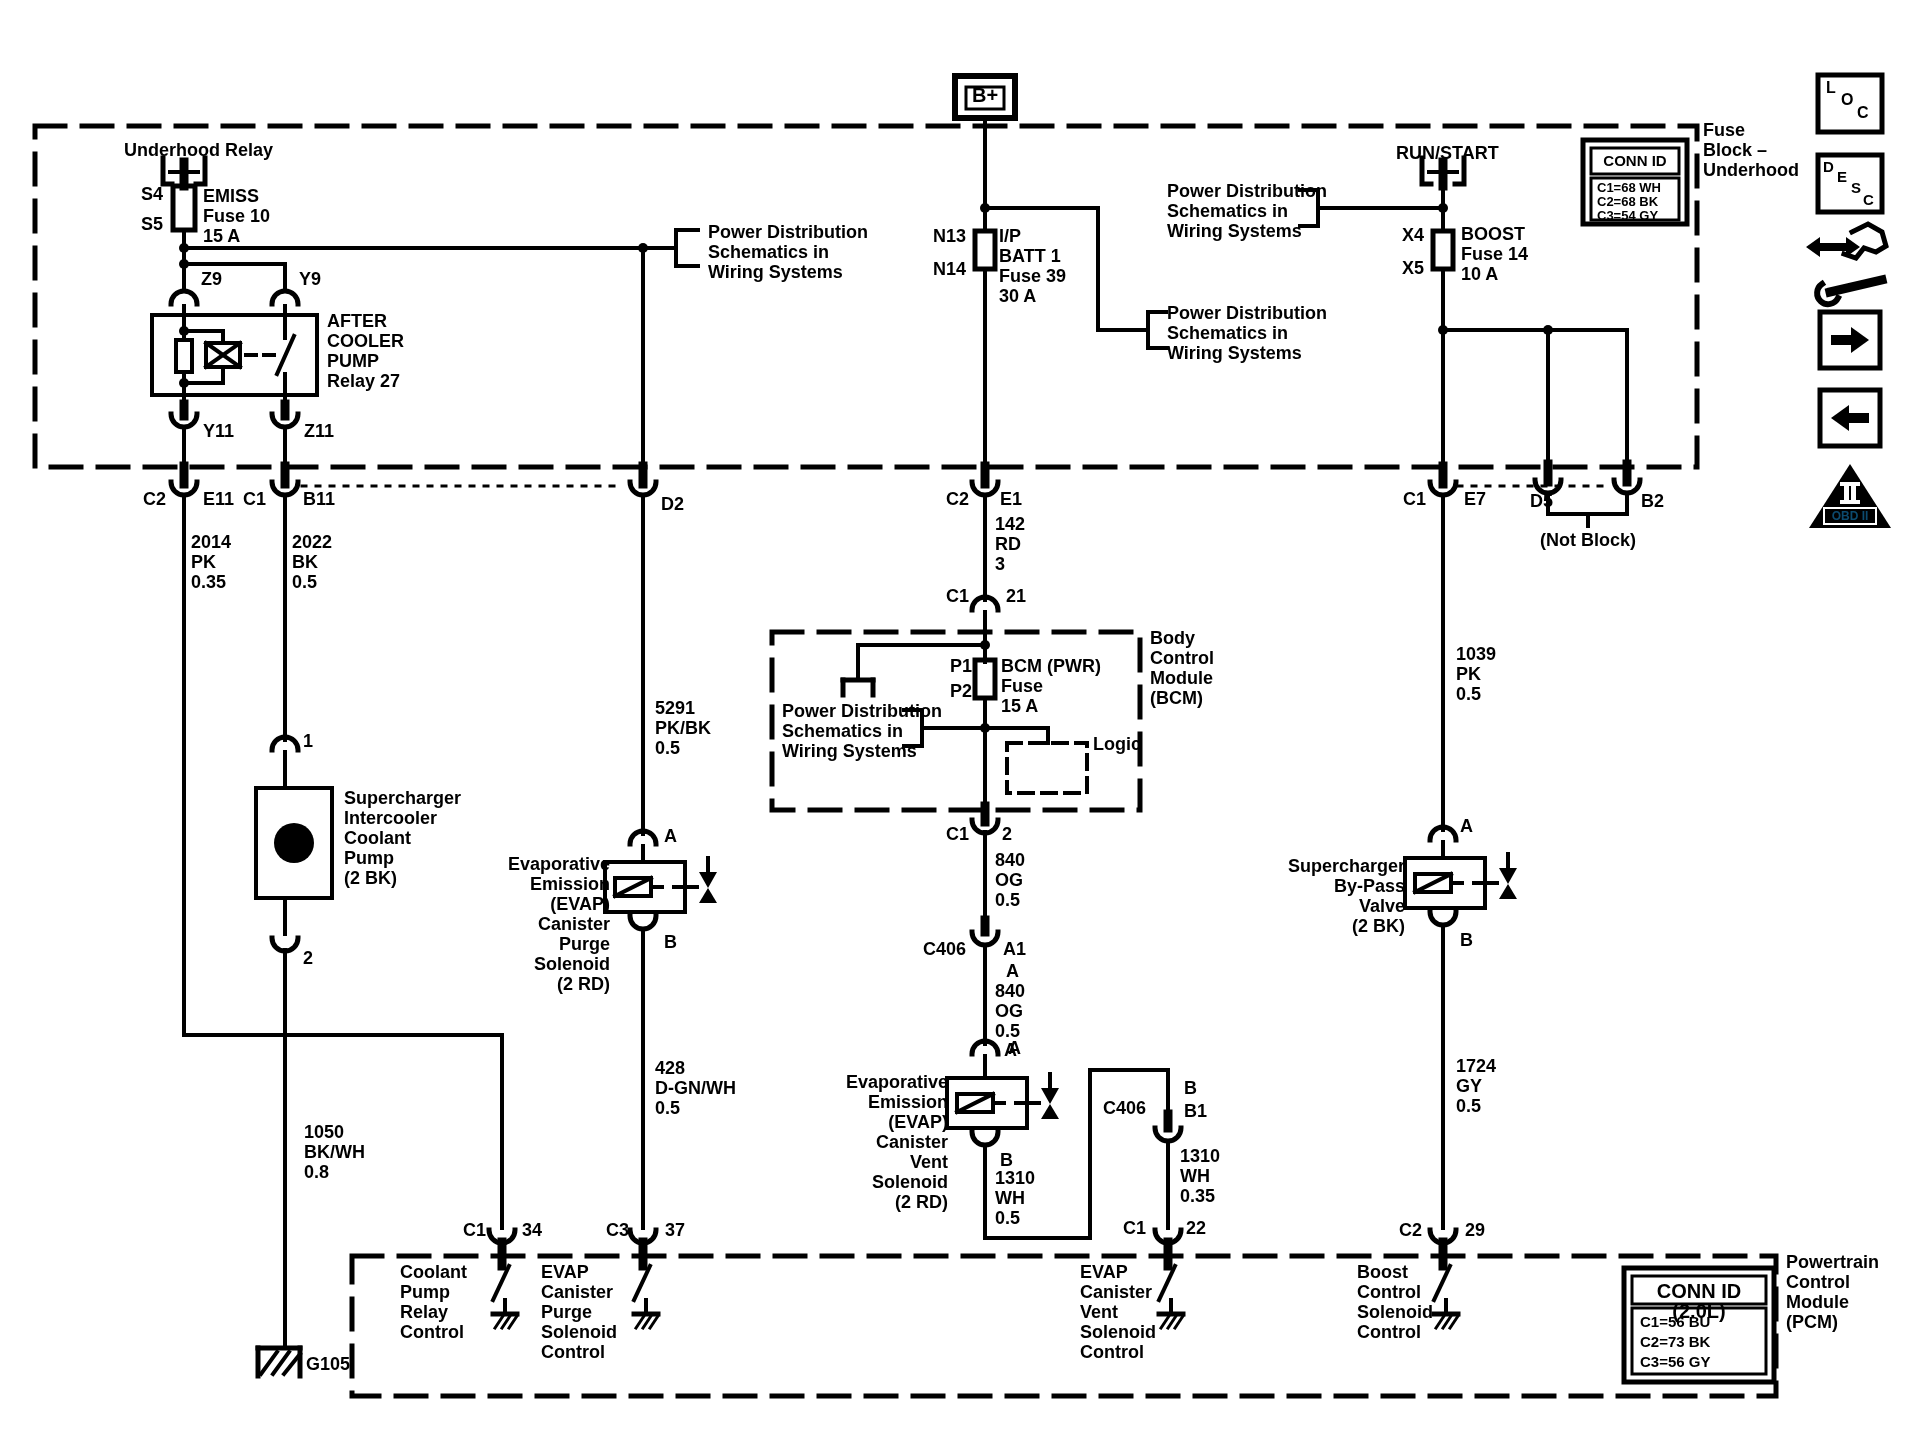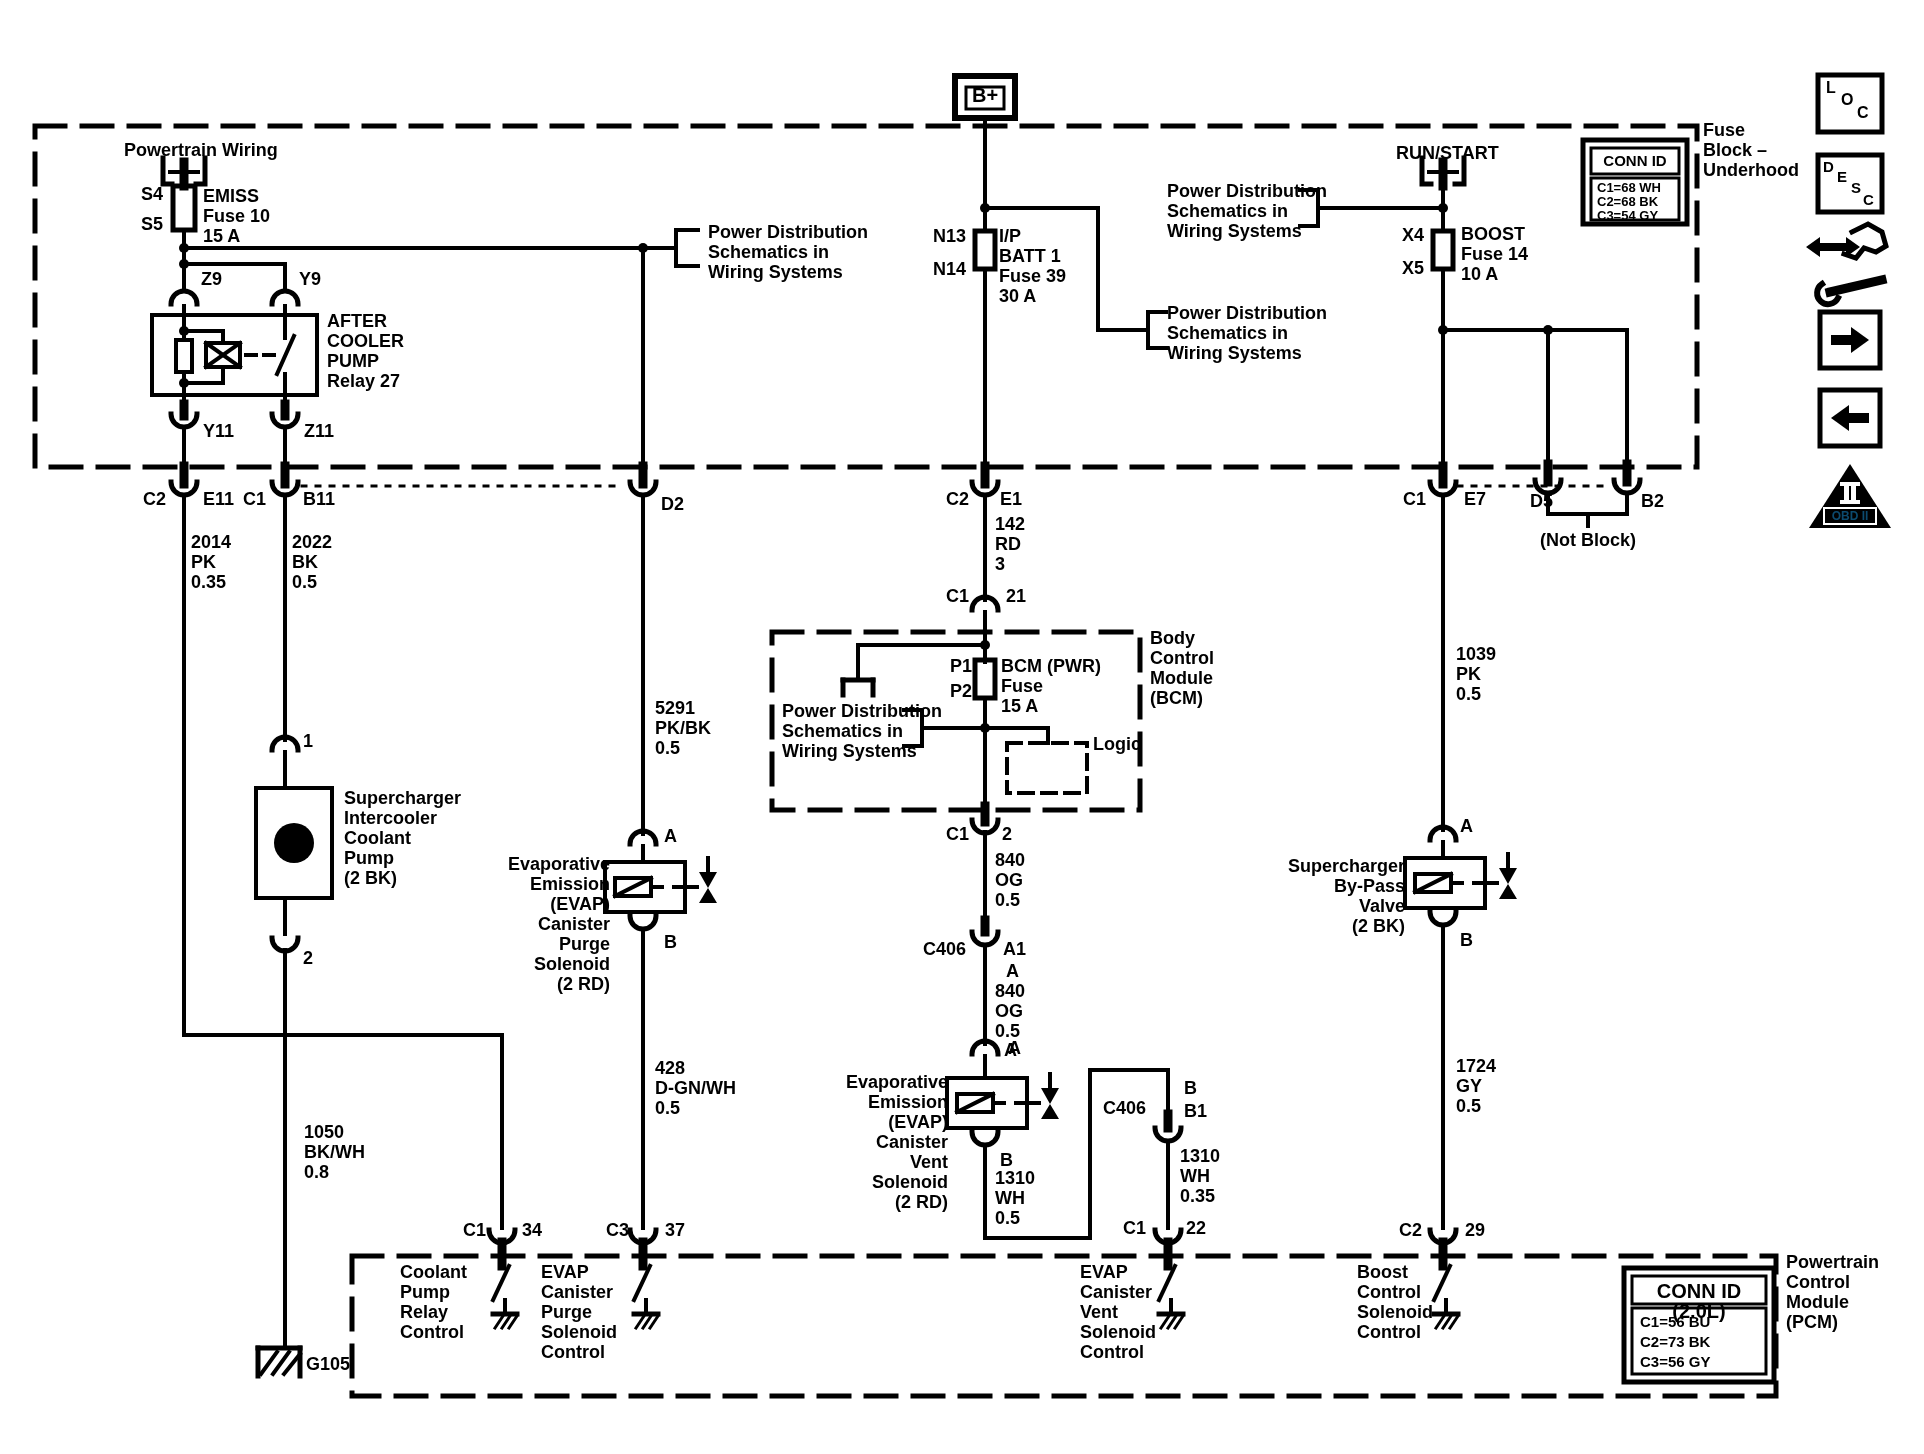--- a/index.html
+++ b/index.html
@@ -358,21 +358,21 @@
   <g>
     <polygon class="fill" points="1850,464 1809,528 1891,528"></polygon>
     <rect class="wfill" x="1840" y="482" width="20" height="4"></rect>
     <rect class="wfill" x="1844" y="486" width="5" height="14"></rect>
     <rect class="wfill" x="1851" y="486" width="5" height="14"></rect>
     <rect class="wfill" x="1840" y="500" width="20" height="4"></rect>
     <rect x="1824" y="508" width="52" height="16" style="stroke:#fff;stroke-width:2"></rect>
   </g>
 </svg>
 
-<div class="lbl" style="left:124px;top:140px">Powertrain Wiring</div>
+<div class="lbl" style="left:124px;top:140px">Underhood Relay</div>
 <div class="lbl r" style="left:133px;top:184px;width:30px">S4</div>
 <div class="lbl r" style="left:133px;top:214px;width:30px">S5</div>
 <div class="lbl" style="left:203px;top:186px">EMISS
 Fuse 10
 15 A</div>
 <div class="lbl" style="left:201px;top:269px">Z9</div>
 <div class="lbl" style="left:299px;top:269px">Y9</div>
 <div class="lbl" style="left:327px;top:311px">AFTER
 COOLER
 PUMP

